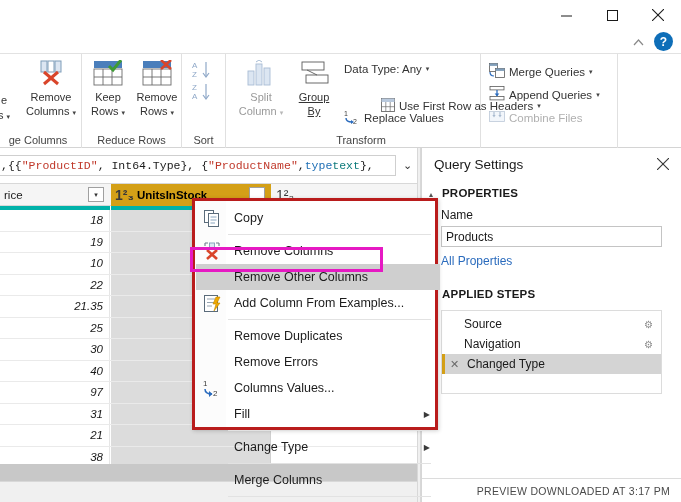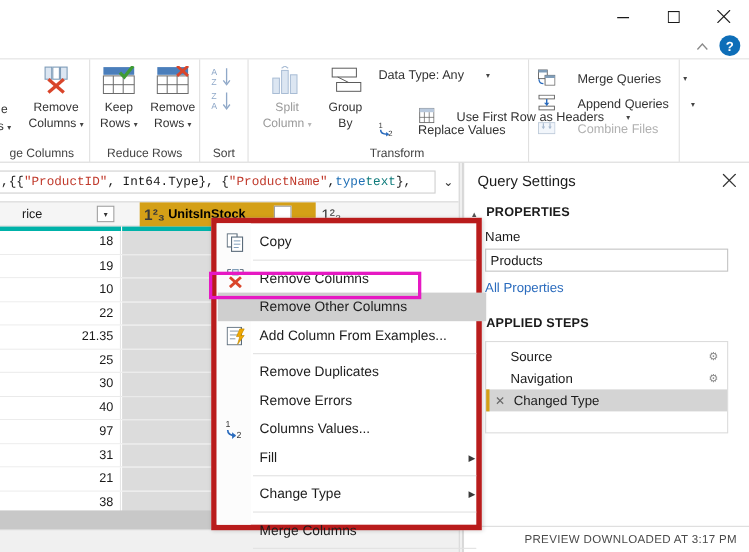--- a/index.html
+++ b/index.html
@@ -50,21 +50,21 @@
   .rgroup-label {
     position:absolute; bottom:2px; left:0; width:100%; text-align:center;
     font-size:11px; color:#444; white-space:nowrap;
   }
   .rbtn {
     position:absolute; display:flex; flex-direction:column; align-items:center;
     font-size:11px; color:#333; line-height:12.5px; text-align:center; white-space:nowrap;
   }
   .rbtn .lbl { margin-top:2px; }
   .rbtn-sm {
-    position:absolute; display:flex; align-items:center; gap:20px;
+    position:absolute; display:flex; align-items:center; gap:4px;
     font-size:11.5px; color:#333; white-space:nowrap;justify-content:center;
   }
   .rbtn-sm.disabled { color:#b0b0b0; }
   .caret { font-size:7px; color:#444; }
   .caret.dis { color:#b8b8b8; }
 
   
   .fxbar {
     position:absolute; left:0; top:148px; width:417px; height:35px;
     background:#fff; display:flex; align-items:center;
@@ -86,58 +86,58 @@
   .tok-typ { color:#0f7b7b; }
 
   
   .grid { position:absolute; left:0; top:183px; width:417px; height:319px; background:#fff; }
   .gridhdr {
     position:absolute; left:0; top:0; width:417px; height:23px;
     background:#f5f5f5; border-top:1px solid #d8d8d8; border-bottom:1px solid #d8d8d8;
   }
   .hcell {
     position:absolute; top:0; height:22px; display:flex; align-items:center;
-    font-size:11.5px; color:#1a1a1a; padding-left:4px; white-space:nowrap; overflow:hidden;margin-left:16px;
+    font-size:11.5px; color:#1a1a1a; padding-left:4px; white-space:nowrap; overflow:hidden;
   }
   .hcell.sel { background:#d4a017; color:#000; font-weight:bold; }
   .filterbtn {
     position:absolute; width:16px; height:15px; border:1px solid #a0a0a0; background:#fff;
     display:flex; align-items:center; justify-content:center; font-size:7px; color:#333;
   }
   .typeicon {
     font-size:14px; color:#3a3a3a; margin-right:3px; display:inline-block; white-space:nowrap;
   }
   .qualbar { position:absolute; top:23px; height:4px; background:#00b2a9; }
   .row {
     position:absolute; left:0; width:417px; height:21.5px;
     border-bottom:1px solid #eaeaea; background:#fff;
   }
   .cell-price {
     position:absolute; left:0; width:110px; height:100%;
     display:flex; align-items:center; justify-content:flex-end;
-    padding-right:6px; font-size:11.5px; color:#1a1a1a;
+    padding-right:6px; font-size:11.5px; font-style:italic; color:#1a1a1a;
     border-right:1px solid #e6e6e6;
   }
   .cell-sel {
     position:absolute; left:111px; width:160px; height:100%;
     background:#dcdcdc; border-right:1px solid #d0d0d0;
   }
   .cell-next { position:absolute; left:272px; width:145px; height:100%; background:#fff; }
   .grid-footband {
     position:absolute; left:0; top:281px; width:417px; height:17px; background:#c8c8c8;
   }
   .grid-footband2 {
     position:absolute; left:0; top:298px; width:417px; height:21px; background:#f0f0f0;
     border-top:1px solid #d8d8d8;
   }
 
   
   .ctxmenu {
-    position:absolute; left:192px; top:198px; width:246px; height:284px;
-    background:#fff; border:5px solid #b91c1c;
+    position:absolute; left:192px; top:198px; width:246px; height:232px;
+    background:#fff; border:3px solid #b91c1c;
     box-shadow:1px 1px 4px rgba(0,0,0,0.18);
     z-index:40;
   }
   .ctx-gutter {
     position:absolute; left:0; top:0; width:31px; height:100%; background:#fcfcfc;
   }
   .ctxitem {
     position:absolute; left:1px; width:244px; height:26px;
     display:flex; align-items:center; font-size:12.5px; color:#1c1c1c;
   }
@@ -326,21 +326,21 @@
           <svg width="34" height="26" viewBox="0 0 34 26">
             <rect x="4" y="11" width="6" height="14" fill="#dce6f2" stroke="#a8bcd4" stroke-width="0.9"></rect>
             <rect x="12" y="4" width="6" height="21" fill="#dce6f2" stroke="#a8bcd4" stroke-width="0.9"></rect>
             <rect x="20" y="8" width="6" height="17" fill="#dce6f2" stroke="#a8bcd4" stroke-width="0.9"></rect>
             <polyline points="12,2 15,0 18,2" fill="none" stroke="#a8bcd4" stroke-width="1"></polyline>
           </svg>
         </span>
         <span class="lbl">Split</span>
         <span class="lbl"><span>Column</span> <span class="caret dis">▾</span></span>
       </div>
-      <div class="rbtn" style="left:64px; top:6px; width:48px;">
+      <div class="rbtn" style="left:64px; top:6px; width:48px;text-decoration:underline;">
         <span>
           <svg width="34" height="26" viewBox="0 0 34 26">
             <rect x="5" y="2" width="22" height="8" fill="#fff" stroke="#5a5a5a" stroke-width="0.9"></rect>
             <rect x="9" y="15" width="22" height="8" fill="#fff" stroke="#5a5a5a" stroke-width="0.9"></rect>
             <line x1="10" y1="10" x2="20" y2="15" stroke="#5a5a5a" stroke-width="0.9"></line>
           </svg>
         </span>
         <span class="lbl">Group</span>
         <span class="lbl">By</span>
       </div>

